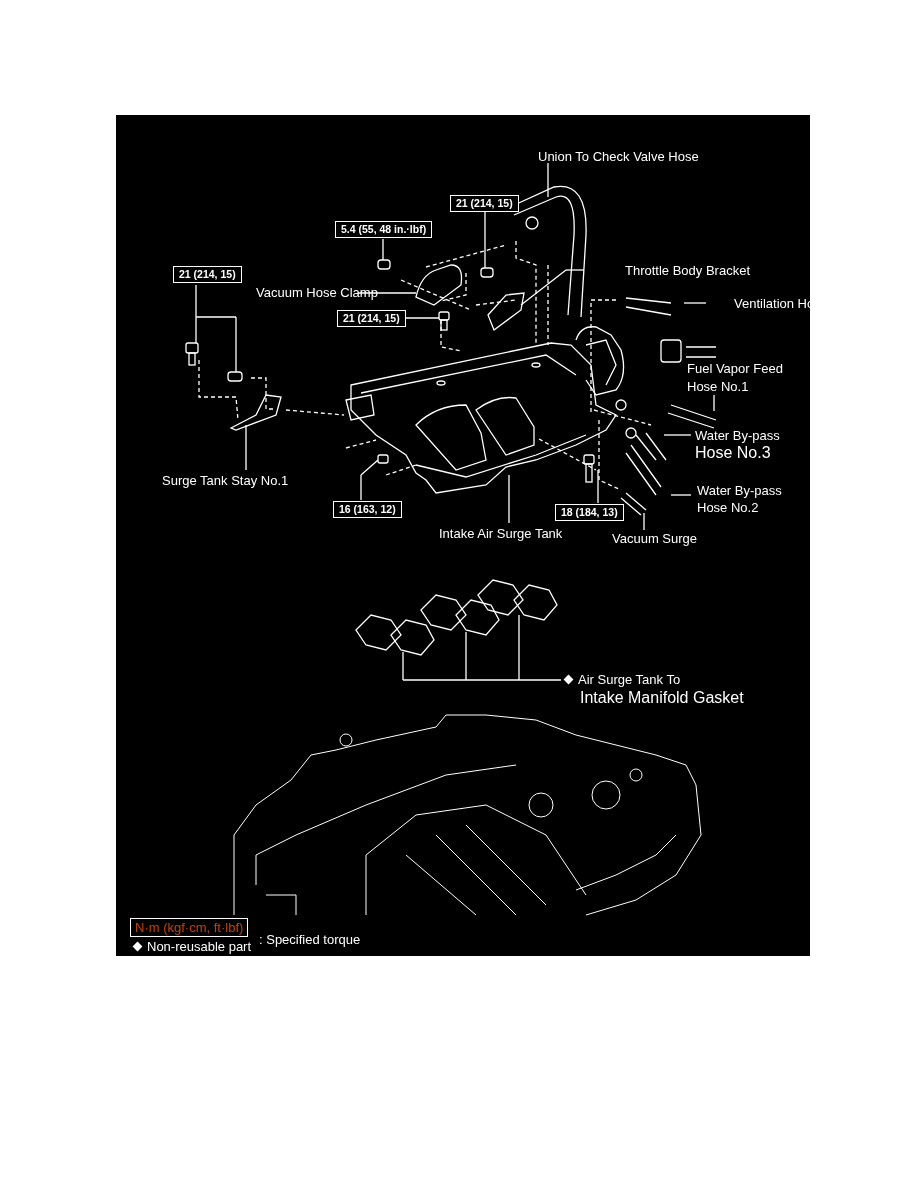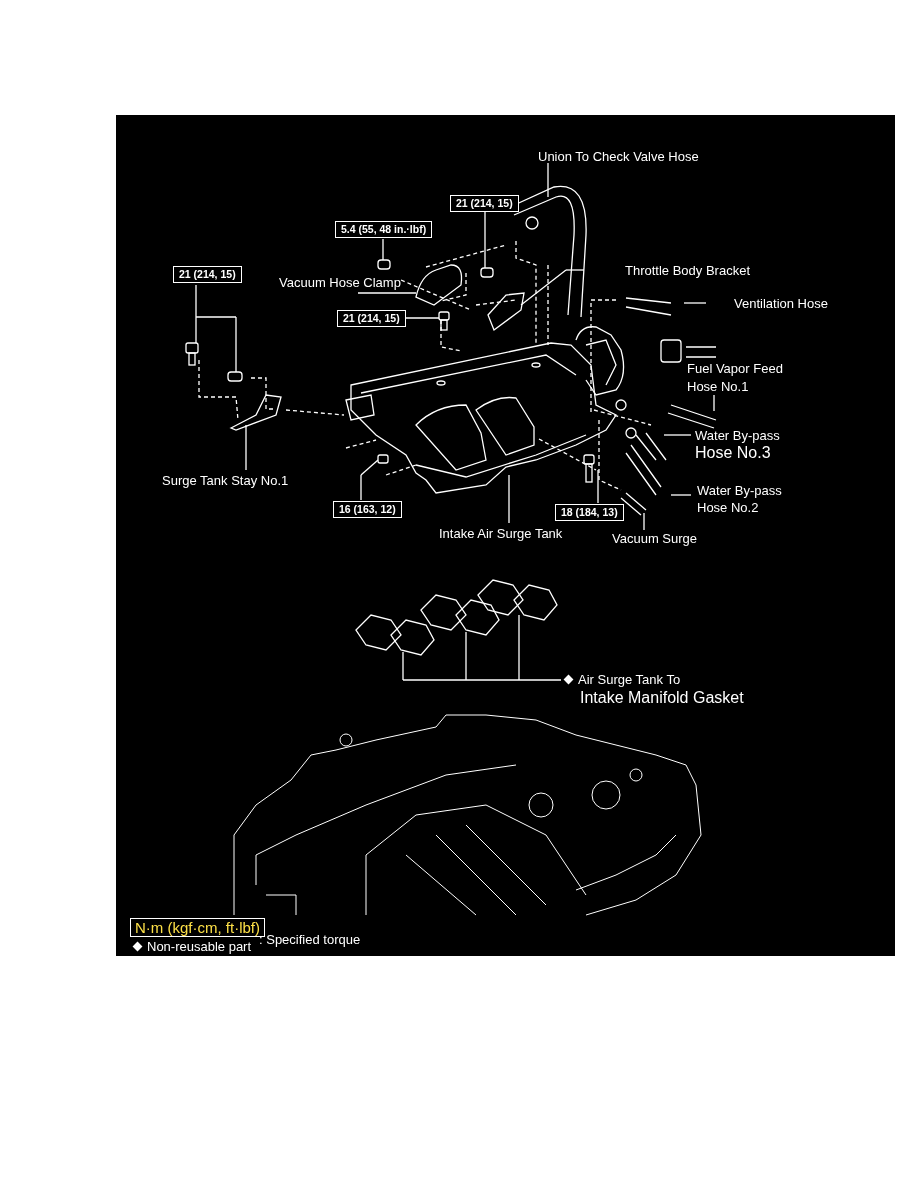--- a/index.html
+++ b/index.html
@@ -1,22 +1,22 @@
 <!DOCTYPE html>
 <html><head>
 <meta charset="utf-8">
 <style>
   html, body { margin: 0; padding: 0; background: #ffffff; }
   body { width: 918px; height: 1188px; position: relative; overflow: hidden; font-family: "Liberation Sans", sans-serif; }
-  #panel { position: absolute; left: 116px; top: 115px; width: 779px; height: 841px; background: #000000; }
+  #panel { position: absolute; left: 116px; top: 115px; width: 694px; height: 841px; background: #000000; }
   #panel svg { position: absolute; left: 0; top: 0; }
   .lbl { position: absolute; color: #ffffff; font-size: 13px; line-height: 15px; white-space: nowrap; font-family: "Liberation Sans", sans-serif; }
   .lbl.small { font-size: 16px; }
   .tbox { position: absolute; border: 1.5px solid #ffffff; color: #ffffff; font-size: 10.5px; font-weight: bold; line-height: 13px; padding: 1px 5px; white-space: nowrap; background: #000; font-family: "Liberation Sans", sans-serif; }
-  .legend-box { position: absolute; border: 1.5px solid #ffffff; color: #fde047; font-size: 15px; line-height: 15px; padding: 1px 4px; white-space: nowrap; }
+  .legend-box { position: absolute; border: 1.5px solid #ffffff; color: #c2410c; font-size: 13px; line-height: 15px; padding: 1px 4px; white-space: nowrap; }
   .diamond { display: inline-block; width: 7px; height: 7px; background: #fff; transform: rotate(45deg); margin-right: 6px; vertical-align: 1px; }
 </style>
 </head>
 <body>
 
 <div id="panel">
   <svg width="686" height="841" viewBox="0 0 686 841" fill="none" stroke="#ffffff" stroke-width="1.3">
 
     <g>
       <path d="M452,200 L458,120 Q460,75 440,82 L398,100"></path>
@@ -132,21 +132,21 @@
       <circle cx="490" cy="680" r="14"></circle>
       <circle cx="520" cy="660" r="6"></circle>
       <path d="M290,740 L360,800 M320,720 L400,800 M350,710 L430,790"></path>
       <path d="M150,780 L180,780 L180,800"></path>
       <path d="M460,775 L500,760 L540,740 L560,720"></path>
     </g>
   </svg>
 
   <div class="lbl" style="left:422px;top:34px;">Union To Check Valve Hose</div>
   <div class="lbl" style="left:509px;top:148px;">Throttle Body Bracket</div>
-  <div class="lbl" style="left:140px;top:160px;margin-left:23px;">Vacuum Hose Clamp</div>
+  <div class="lbl" style="left:140px;top:170px;">Vacuum Hose Clamp</div>
   <div class="lbl" style="left:594px;top:181px;margin-left:24px;">Ventilation Hose</div>
   <div class="lbl" style="left:571px;top:246px;">Fuel Vapor Feed</div>
   <div class="lbl" style="left:571px;top:264px;">Hose No.1</div>
   <div class="lbl" style="left:579px;top:313px;">Water  By-pass</div>
   <div class="lbl small" style="left:579px;top:330px;">Hose No.3</div>
   <div class="lbl" style="left:581px;top:368px;">Water  By-pass</div>
   <div class="lbl" style="left:581px;top:385px;">Hose No.2</div>
   <div class="lbl" style="left:46px;top:358px;">Surge Tank Stay No.1</div>
   <div class="lbl" style="left:323px;top:411px;">Intake Air Surge Tank</div>
   <div class="lbl" style="left:496px;top:416px;">Vacuum Surge</div>

